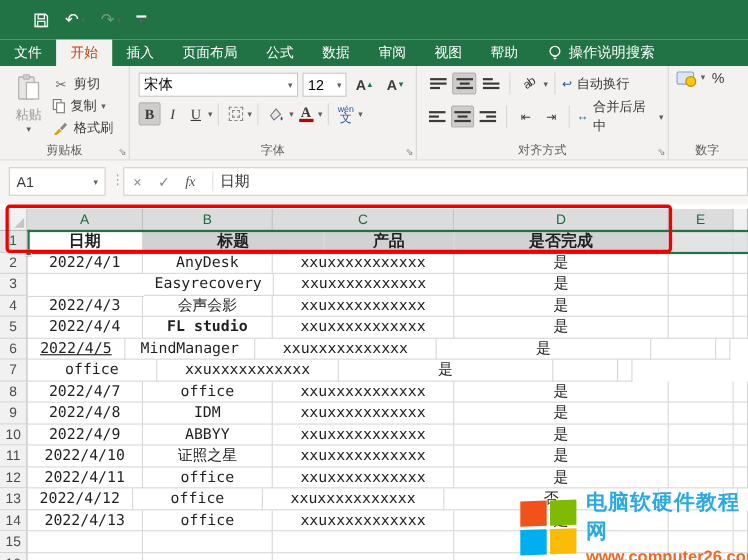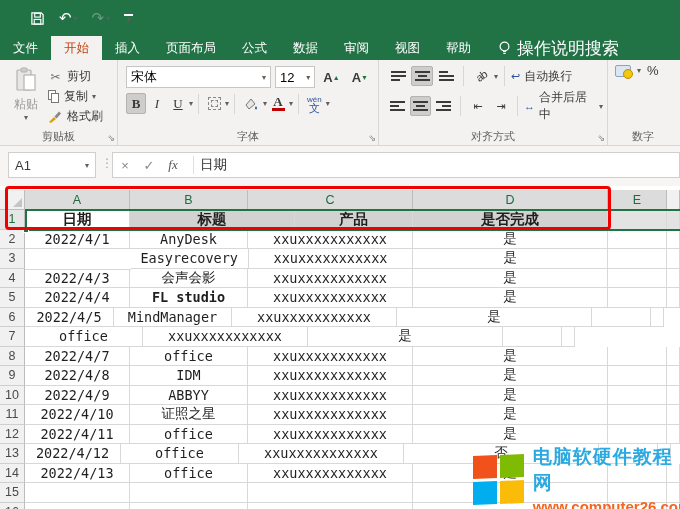--- a/index.html
+++ b/index.html
@@ -12,21 +12,21 @@
   .qat-btn .caret { font-size:8px; }
   .qat-btn.dim { color:#6f9b84; }
   .qat-custom { display:flex; flex-direction:column; align-items:center; color:#fff; }
   .qat-custom .bar { width:9px; height:2px; background:#fff; margin-bottom:1px; }
   .qat-custom .caret { font-size:8px; line-height:6px; }
 
   
   .tabbar { position:absolute; left:0; top:36px; width:680px; height:24px; background:#217346; display:flex; align-items:stretch; }
   .tab { color:#fff; font-size:12.5px; padding:0 13px; display:flex; align-items:center; cursor:pointer; }
   .tab.active { background:#f3f2f1; color:#c2410c; }
-  .tellme { display:flex; align-items:center; gap:6px; color:#fff; margin-left:14px; font-size:17px; cursor:pointer; }
+  .tellme { display:flex; align-items:center; gap:6px; color:#fff; margin-left:14px; font-size:13px; cursor:pointer; }
 
   
   .ribbon { position:absolute; left:0; top:60px; width:680px; height:86px; background:#f3f2f1; border-bottom:1px solid #d8d6d4; display:flex; }
   .group { position:relative; height:100%; border-right:1px solid #d9d7d5; padding:3px 4px 16px 4px; }
   .group-label { position:absolute; bottom:1px; left:0; right:0; text-align:center; font-size:11px; color:#605e5c; }
   .launcher { position:absolute; right:2px; bottom:2px; font-size:9px; color:#8a8886; cursor:pointer; }
   .gbtn { border:1px solid transparent; border-radius:2px; color:#3b3a39; cursor:pointer; display:flex; align-items:center; justify-content:center; }
   .gbtn.toggled { background:#cfcdcb; border-color:#b5b3b1; }
   .caret { font-size:8px; color:#605e5c; }
 
@@ -421,21 +421,21 @@
         <div class="rowhdr">5</div>
         <div class="cell" style="width: 105px;">2022/4/4</div>
         <div class="cell" style="width: 118px; font-weight: bold;">FL studio</div>
         <div class="cell" style="width: 165px;">xxuxxxxxxxxxxx</div>
         <div class="cell" style="width: 195px;">是</div>
         <div class="cell" style="width: 59px;"></div>
         <div class="cell" style="width: 13px;"></div>
       </div>
       <div class="sheetrow">
         <div class="rowhdr">6</div>
-        <div class="cell" style="width: 89px;">2022/4/5</div>
+        <div class="cell" style="width: 89px; text-decoration: underline;">2022/4/5</div>
         <div class="cell" style="width: 118px;">MindManager</div>
         <div class="cell" style="width: 165px;">xxuxxxxxxxxxxx</div>
         <div class="cell" style="width: 195px;">是</div>
         <div class="cell" style="width: 59px;"></div>
         <div class="cell" style="width: 13px;"></div>
       </div>
       <div class="sheetrow">
         <div class="rowhdr">7</div>
         <div class="cell" style="width: 118px;">office</div>
         <div class="cell" style="width: 165px;">xxuxxxxxxxxxxx</div>

